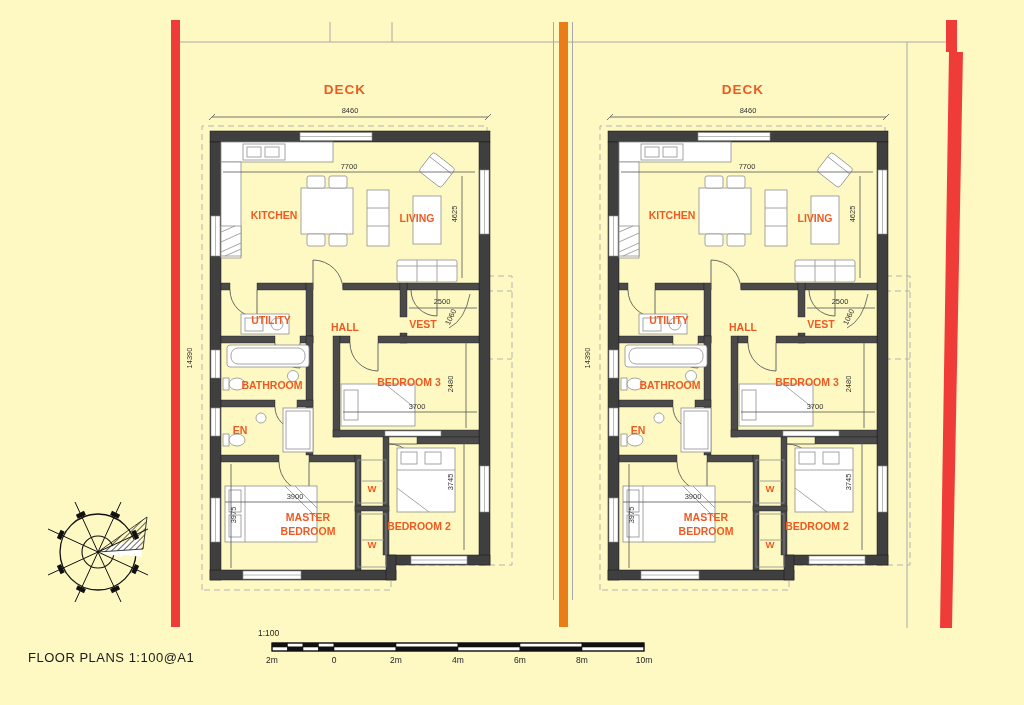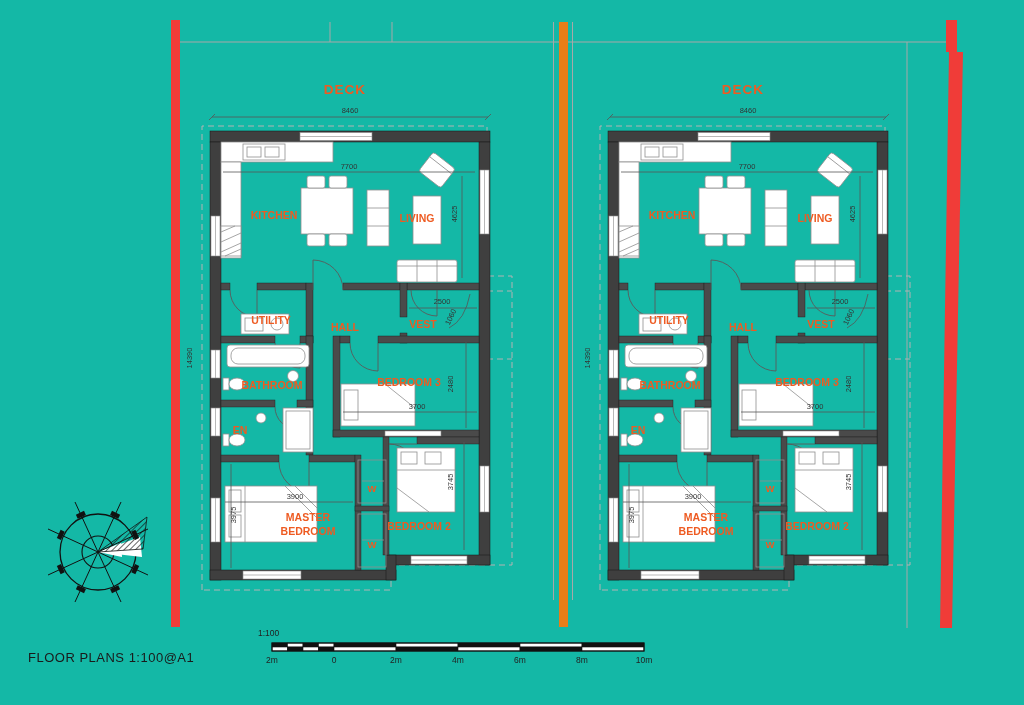--- a/index.html
+++ b/index.html
@@ -1,16 +1,16 @@
 <!DOCTYPE html>
 <html><head>
 <meta charset="utf-8">
 <style>
   html,body{margin:0;padding:0;background:#fff;}
-  .canvas{position:relative;width:1024px;height:705px;background:#14b8a6;overflow:hidden;
+  .canvas{position:relative;width:1024px;height:705px;background:#fef9c3;overflow:hidden;
           font-family:"Liberation Sans",sans-serif;}
   svg{position:absolute;left:0;top:0;}
   svg text{font-family:"Liberation Sans",sans-serif;}
   .site{left:0;top:0;}
   .plan{top:78px;width:330px;height:530px;}
   #plan-left{left:185px;}
   .scalebar{left:250px;top:622px;width:420px;height:50px;}
   .sheet-title{position:absolute;left:28px;top:650px;font-size:13px;color:#1a1a1a;
                letter-spacing:.5px;}
   

